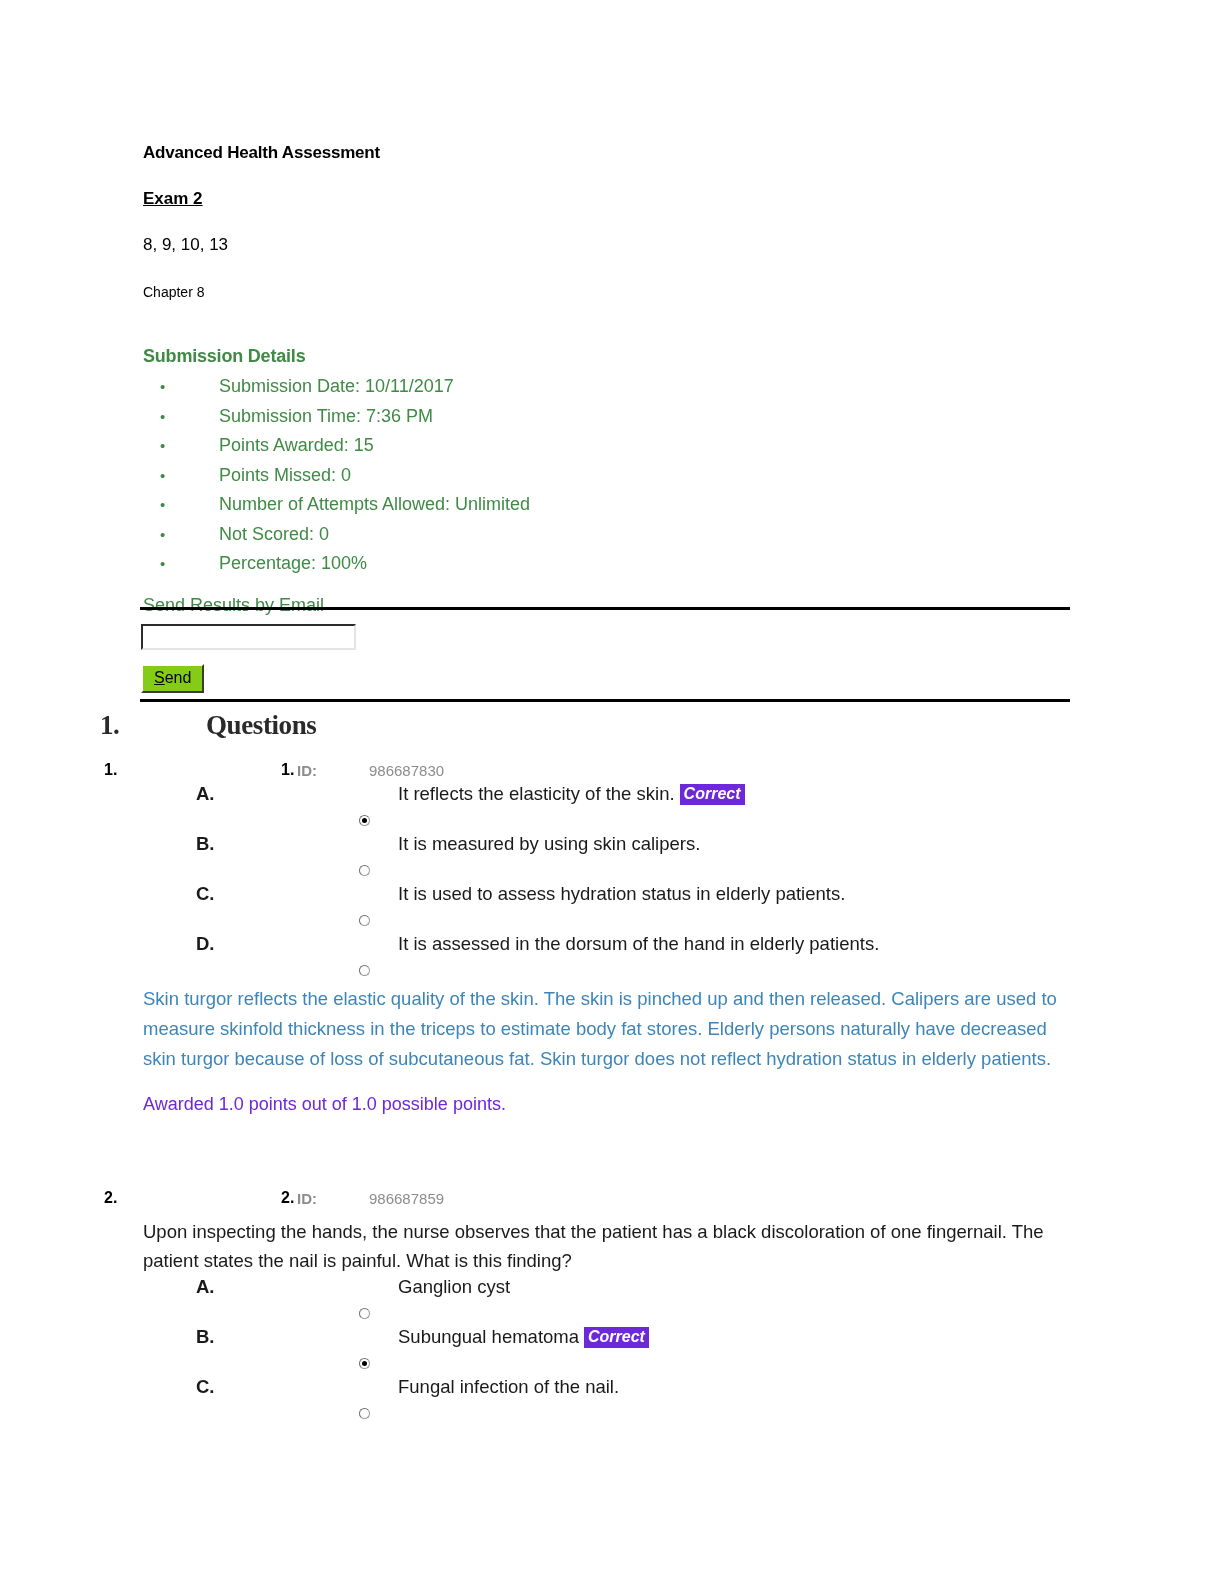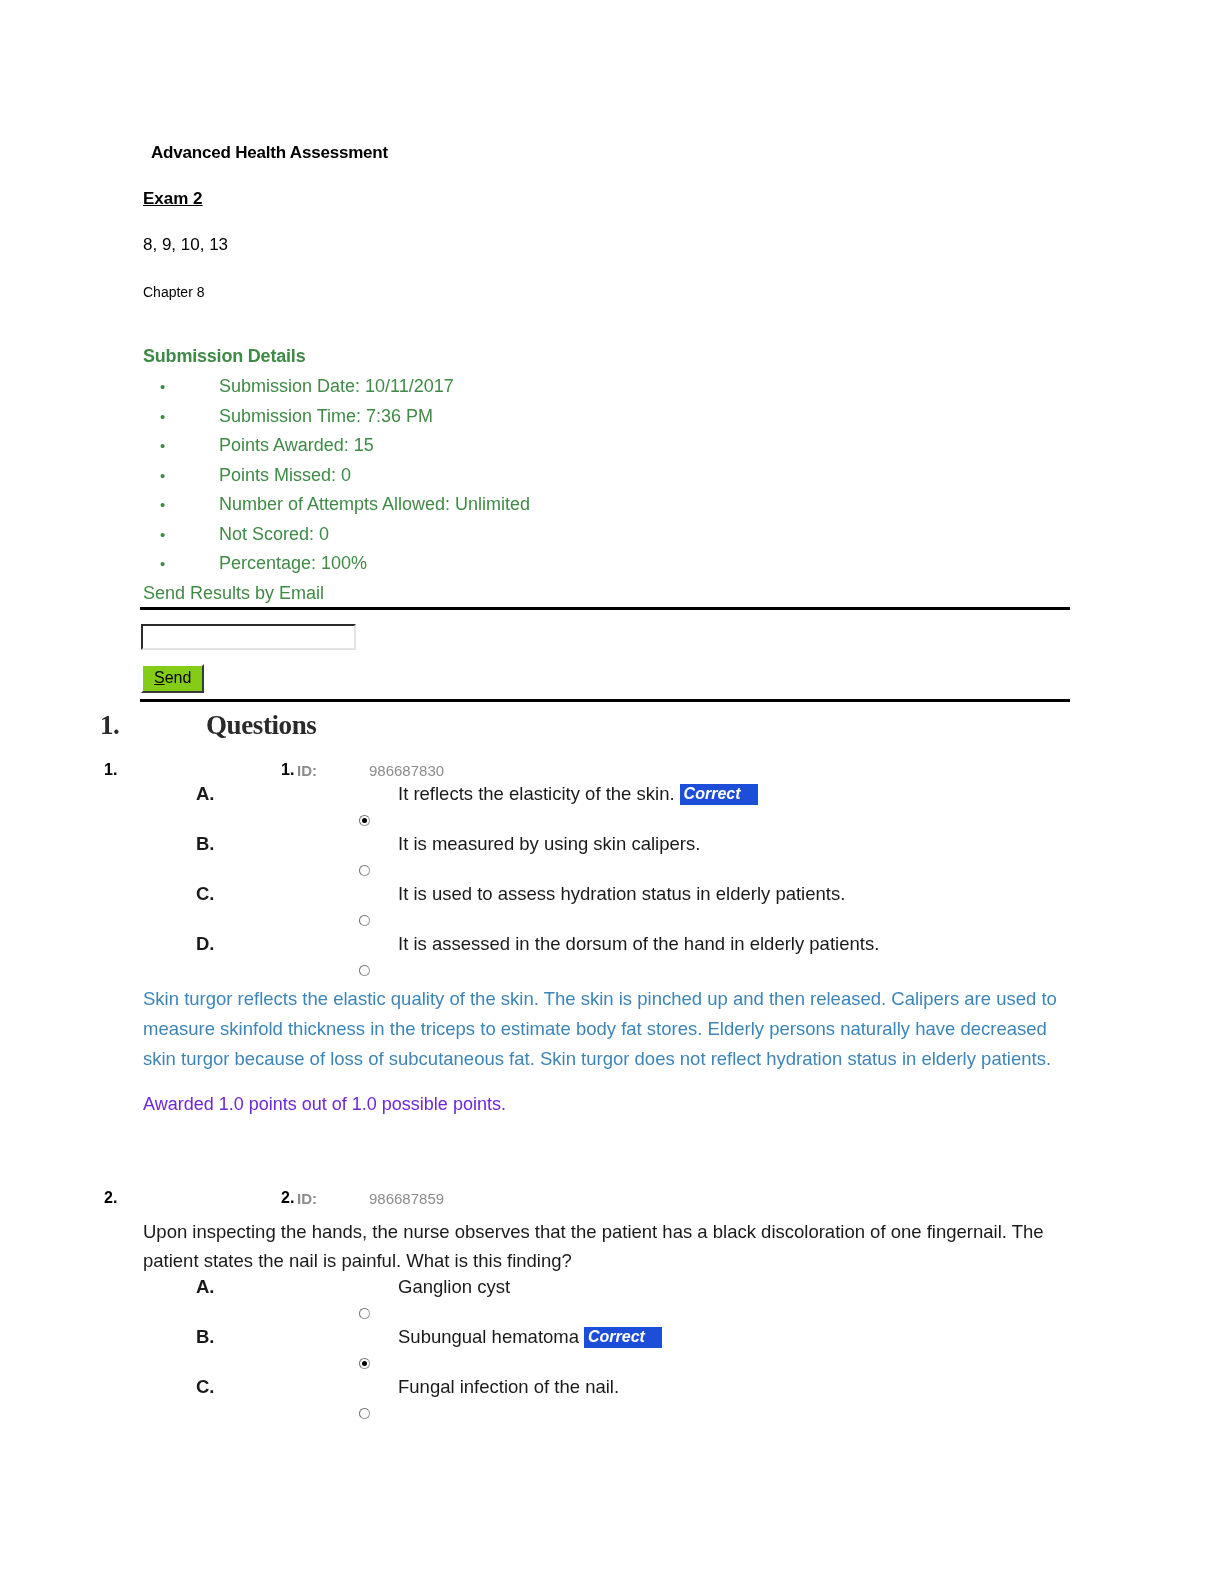--- a/index.html
+++ b/index.html
@@ -24,21 +24,21 @@
     height: 1584px;
     padding: 0;
   }
 
   
   .doc-head { position: absolute; left: 143px; top: 144px; width: 930px; }
   .doc-title {
     font-size: 17px;
     font-weight: bold;
     letter-spacing: -0.2px;
-    margin: 0 0 28px 8px;
+    margin: 0 0 28px 0;
     line-height: 18px;
   }
   .exam-label {
     font-size: 17px;
     font-weight: bold;
     text-decoration: underline;
     margin: 0 0 28px 0;
     line-height: 18px;
   }
   .chapters-line {
@@ -87,21 +87,21 @@
     left: 17px;
     top: 0;
     font-size: 15px;
     color: #3f8a45;
   }
   .send-results-link {
     display: block;
     font-size: 18px;
     line-height: 24px;
     color: #3f8a45;
-    margin-top: 2px;
+    margin-top: 14px;
     text-decoration: none;
   }
 
   
   hr.doc-rule {
     position: absolute;
     left: 140px;
     width: 930px;
     height: 0;
     margin: 0;
@@ -262,22 +262,22 @@
     left: 398px;
     top: 0;
     font-size: 18.5px;
     line-height: 24px;
     color: #1a1a1a;
     white-space: nowrap;
   }
   .badge-correct {
     display: inline-block;
     margin-left: 5px;
-    padding: 1px 17px 2px 4px;
-    background: #1d4ed8;
+    padding: 1px 4px 2px 4px;
+    background: #6d28d9;
     color: #ffffff;
     font-size: 16px;
     font-style: italic;
     font-weight: bold;
     line-height: 18px;
     vertical-align: 1px;
   }
 
   .q-rationale {
     margin: 2px 0 0 143px;

